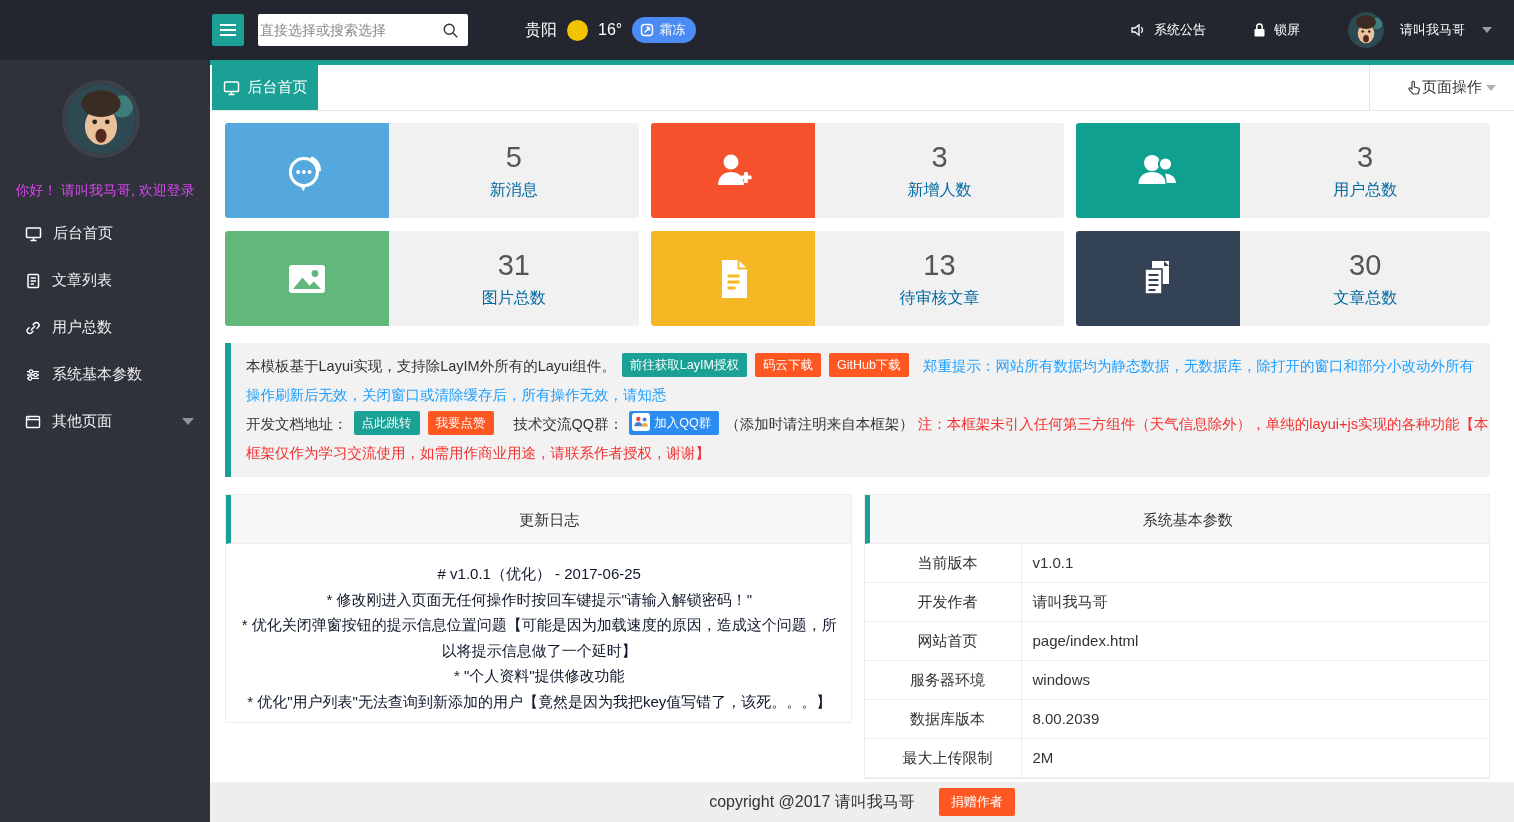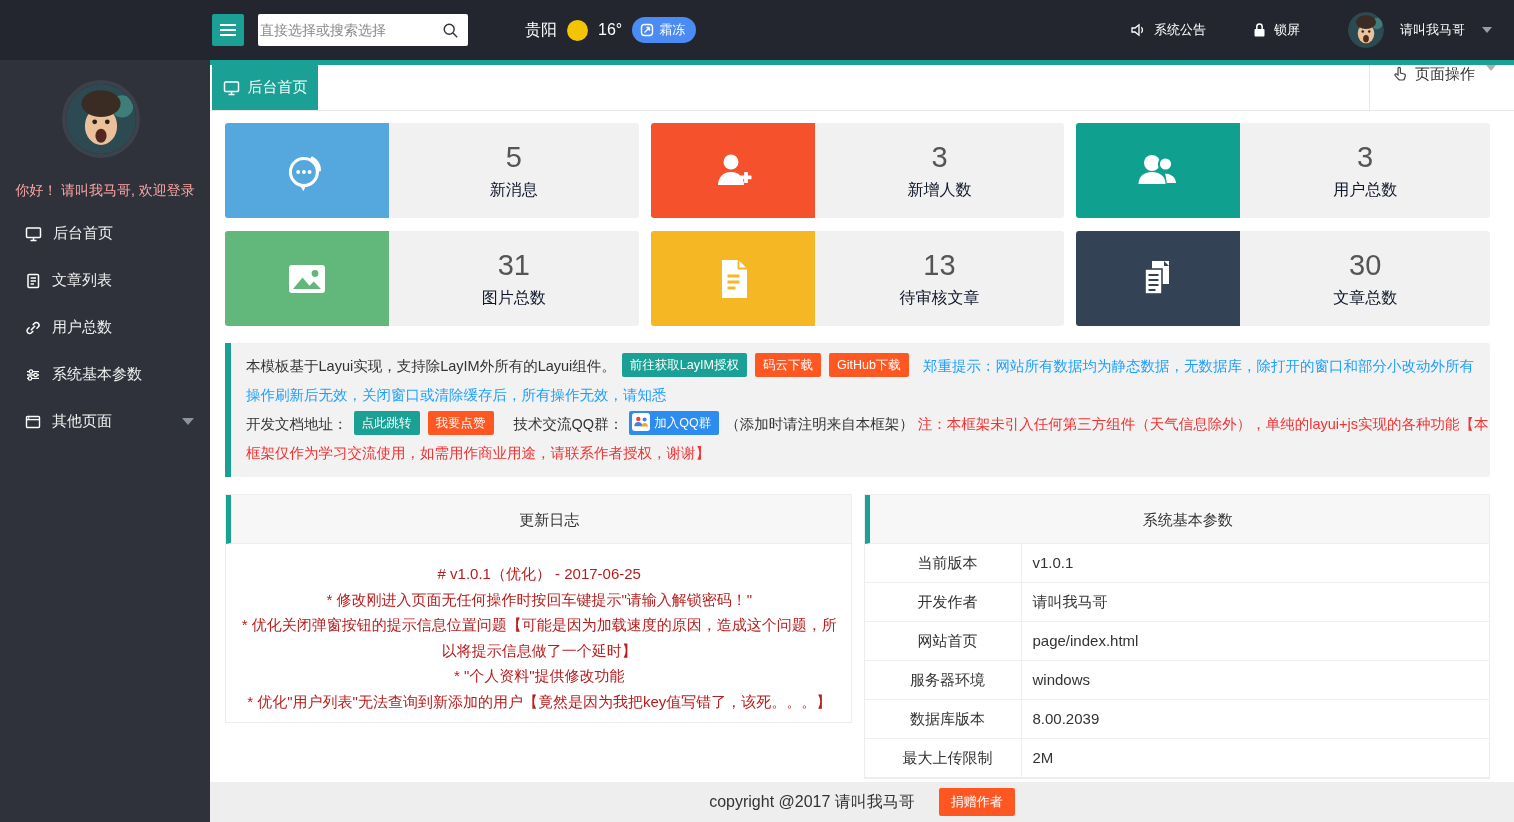--- a/index.html
+++ b/index.html
@@ -22,56 +22,56 @@
 .wbadge { height:26px; border-radius:13px; background:var(--badge-blue); color:#fff; font-size:13px; display:flex; align-items:center; gap:5px; padding:0 11px 0 8px; }
 .header-right { position:absolute; right:22px; top:0; height:60px; display:flex; align-items:center; color:#fff; font-size:13px; }
 .hr-item { display:flex; align-items:center; gap:7px; }
 .avatar-sm { width:36px; height:36px; margin-right:9px; border-radius:50%; overflow:hidden; }
 .avatar-sm svg, .avatar-lg svg { display:block; width:100%; height:100%; }
 .caret { width:0; height:0; border-left:5px solid transparent; border-right:5px solid transparent; border-top:6px solid #9a9da5; margin-left:10px; }
 
 
 .side { position:absolute; top:60px; left:0; width:210px; height:762px; background:var(--side-bg); z-index:6; }
 .avatar-lg { position:absolute; left:62px; top:20px; width:78px; height:78px; border:4px solid #3c414c; border-radius:50%; overflow:hidden; }
-.greet { position:absolute; top:122px; left:0; width:100%; text-align:center; color:#fca5a5; font-size:14px; }
+.greet { position:absolute; top:122px; left:0; width:100%; text-align:center; color:#d946ef; font-size:14px; }
 .menu { position:absolute; top:150px; left:0; right:0; }
 .menu-item { height:47px; display:flex; align-items:center; padding-left:25px; color:#f0f0f0; font-size:15px; gap:11px; position:relative; }
 .menu-item .chev { position:absolute; right:16px; width:0; height:0; border-left:6px solid transparent; border-right:6px solid transparent; border-top:7px solid #8d929c; }
 
 
 .topline { position:absolute; left:210px; top:60px; right:0; height:5px; background:var(--accent); }
 .tabbar { position:absolute; left:210px; top:65px; right:0; height:46px; background:#fff; border-bottom:1px solid #e8e8e8; }
 .tab-active { position:absolute; left:2px; top:0; height:45px; width:106px; background:var(--accent); color:#fff; font-size:15px; display:flex; align-items:center; justify-content:center; gap:8px; }
-.page-ops { position:absolute; right:18px; top:0; height:45px; display:flex; align-items:flex-start; gap:7px; font-size:15px; color:#333; }
+.page-ops { position:absolute; right:18px; top:0; height:45px; display:flex; align-items:center; font-size:15px; color:#333; }
 .page-ops .caret { border-top-color:#b0b0b0; margin-left:4px; }
 .ops-divider { position:absolute; right:144px; top:0; height:45px; border-left:1px solid #e8e8e8; }
 
 
 .content { position:absolute; left:210px; top:111px; width:1304px; height:711px; background:#fff; overflow:hidden; }
 .stats { padding:12px 24px 0 15px; display:grid; grid-template-columns:repeat(3,1fr); gap:13px 12px; }
 .stat { display:flex; height:95px; }
 .stat-icon { width:164px; border-radius:3px 0 0 3px; display:flex; align-items:center; justify-content:center; }
 .stat-body { flex:1; background:#f1f1f1; border-radius:0 3px 3px 0; display:flex; flex-direction:column; align-items:center; justify-content:center; }
 .stat-num { font-size:29px; color:#555; }
-.stat-label { font-size:16px; color:#0f172a; margin-top:6px; }
+.stat-label { font-size:16px; color:#0369a1; margin-top:6px; }
 
 .notice { margin:17px 24px 0 15px; background:#f2f2f2; border-left:6px solid var(--accent); border-radius:0 2px 2px 0; padding:9px 15px; font-size:14.5px; color:#333; }
 .notice .ln { line-height:29px; white-space:nowrap; }
 .blue { color:var(--link-blue); }
 .red { color:var(--warn-red); }
 .btn { display:inline-block; height:24px; line-height:24px; padding:0 8px; border-radius:2px; color:#fff; font-size:12.5px; margin:0 2px; vertical-align:2px; }
 .btn-teal { background:var(--accent); }
 .btn-orange { background:var(--orange); }
 .btn-qq { background:#2D8CF0; padding:0 8px 0 3px; }
 .btn-qq svg { vertical-align:-4px; margin-right:4px; }
 
 .panels { margin:17px 24px 0 15px; display:flex; gap:12px; align-items:flex-start;text-align:center; }
 .panel { flex:1; border:1px solid #ededed; background:#fff; }
 .panel-header { height:49px; line-height:49px; background:#f7f7f7; border-left:5px solid var(--accent); border-bottom:1px solid #ededed; padding-left:17px; font-size:15px; color:#333; }
-.log-body { padding:17px 12px 8px 14px; font-size:15px; line-height:25.5px; color:#b91c1c; }
+.log-body { padding:17px 12px 8px 14px; font-size:15px; line-height:25.5px; color:#0f172a; }
 .param-row { display:flex; height:39px; line-height:38px; border-bottom:1px solid #eee; font-size:15px; color:#333; }
 .param-label { width:157px; padding-left:10px; border-right:1px solid #eee; }
 .param-value { padding-left:11px; }
 
 .footer { position:absolute; left:210px; right:0; bottom:0; height:40px; background:#eee; display:flex; align-items:center; justify-content:center; font-size:16px; color:#333; gap:24px; z-index:8; }
 .donate { background:var(--orange); color:#fff; height:28px; line-height:28px; padding:0 12px; border-radius:2px; font-size:13px; }
 </style>
 </head>
 <body>
 

